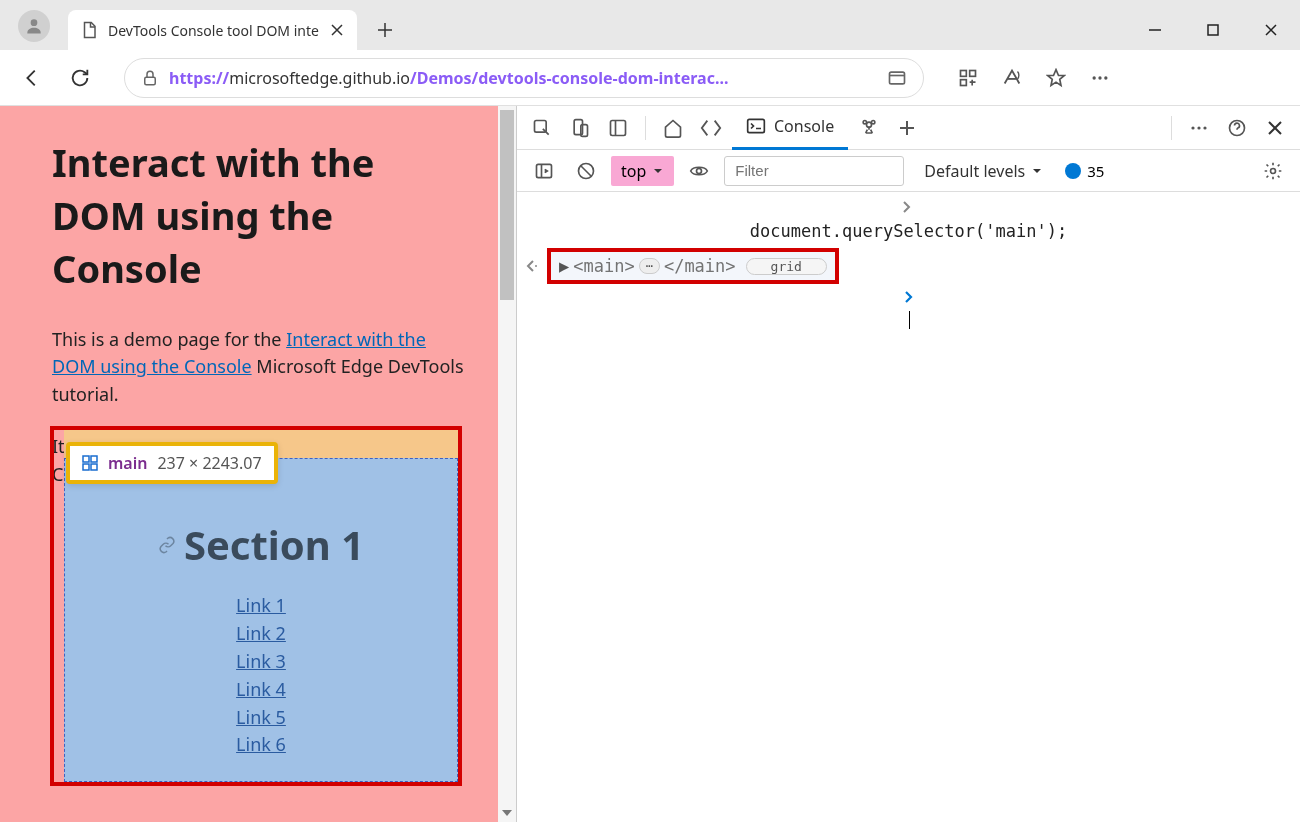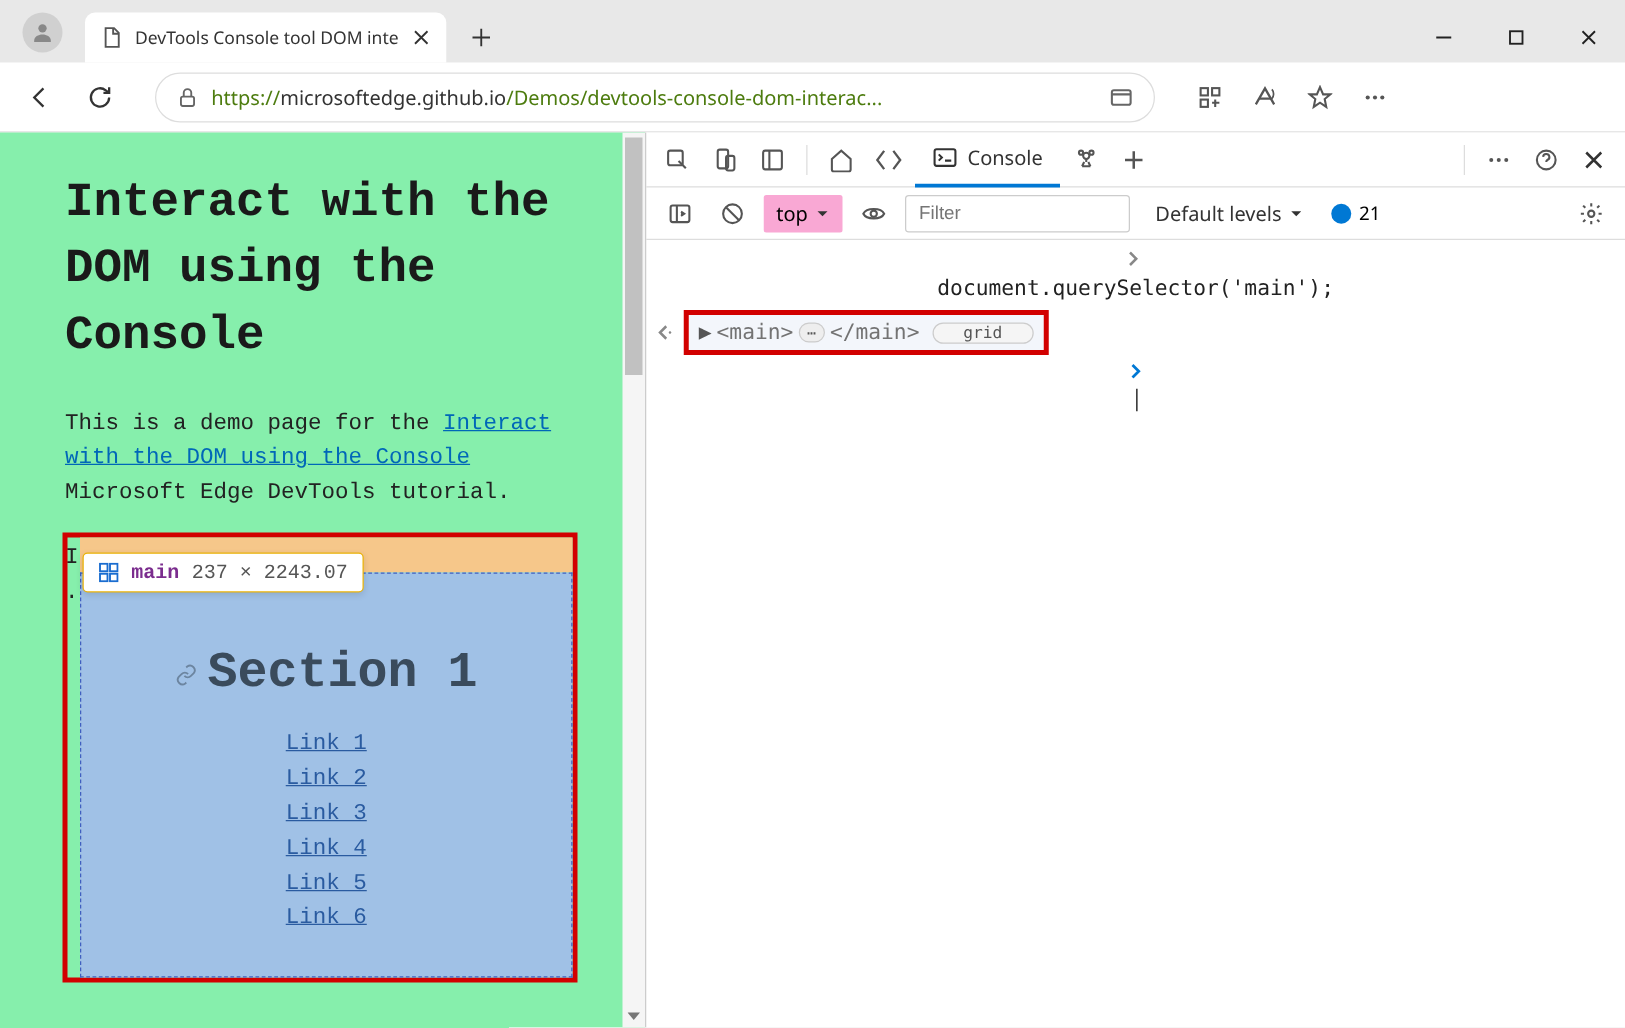--- a/index.html
+++ b/index.html
@@ -14,44 +14,44 @@
 .tab-title { font-size: 14px; color: #333; white-space: nowrap; overflow: hidden; text-overflow: ellipsis; flex: 1; }
 .tab-close { width: 16px; height: 16px; cursor: pointer; }
 .newtab { width: 32px; height: 32px; display:flex; align-items:center; justify-content:center; margin-left: 12px; cursor:pointer; margin-bottom:4px; }
 .window-controls { margin-left: auto; display: flex; }
 .window-controls div { width: 58px; height: 40px; display:flex; align-items:center; justify-content:center; cursor:pointer; }
 
 .toolbar { height: 56px; background: #fff; display: flex; align-items: center; padding: 0 12px; gap: 8px; border-bottom: 1px solid #e0e0e0; }
 .nav-btn { width: 40px; height: 40px; display:flex; align-items:center; justify-content:center; border-radius: 4px; cursor:pointer; }
 .addressbar { flex: 1; height: 40px; background: #fff; border: 1px solid #ddd; border-radius: 20px; display: flex; align-items: center; padding: 0 16px; gap: 10px; max-width: 800px; margin: 0 16px; }
 .url { font-size: 16px; color: #333; white-space: nowrap; overflow: hidden; text-overflow: ellipsis; flex: 1; }
-.url .path { color: #4d7c0f; }
+.url .path { color: #8b5cf6; font-weight: bold; }
 .toolbar-right { display:flex; gap: 4px; align-items:center; }
 .toolbar-icon { width: 40px; height: 40px; display:flex; align-items:center; justify-content:center; cursor:pointer; border-radius:4px; }
 
 
 .content { display: flex; height: calc(822px - 106px); }
-.page-pane { width: 516px; background: #86efac; position: relative; overflow: hidden; font-family: Liberation Mono, monospace; }
+.page-pane { width: 516px; background: #fca5a5; position: relative; overflow: hidden; }
 .page-inner { padding: 30px 52px 0 52px; }
 .page-inner h1 { font-size: 38px; font-weight: 700; color: #1a1a1a; line-height: 1.4; margin-bottom: 30px; }
 .page-inner p { font-size: 18px; color: #222; line-height: 1.55; margin-bottom: 24px; }
 .page-inner a { color: #0067b8; text-decoration: underline; }
 .scrollbar { position: absolute; right: 0; top: 0; width: 18px; height: 100%; background: #f5f5f5; }
 .scrollbar-thumb { position: absolute; right: 2px; top: 4px; width: 14px; height: 190px; background: #c1c1c1; border-radius: 0; }
 .scrollbar-down { position: absolute; bottom: 2px; right: 2px; width: 14px; height: 14px; display:flex; align-items:center; justify-content:center; }
 
 
 .highlight-box { position: absolute; left: 50px; top: 320px; width: 412px; height: 360px; border: 4px solid #d20000; }
 .hl-orange { position: absolute; top: 0; left: 10px; right: 0; height: 28px; background: #f6c78a; }
 .hl-blue { position: absolute; top: 28px; left: 10px; right: 0; bottom: 0; background: #a0c1e6; border: 1.5px dashed #4060c0; }
 .hl-content { position: relative; z-index: 2; padding: 24px 0 0 0; text-align: center; }
 .hl-content h2 { font-size: 40px; font-weight: 700; color: #3a4b5c; margin: 34px 0 20px; display:inline-flex; align-items:center; gap:8px; }
 .hl-content h2 .link-icon { width:18px; height:18px; opacity:.5; }
 .hl-links a { display: block; font-size: 18px; color: #2a5ba0; text-decoration: underline; line-height: 1.55; }
-.tooltip { position: absolute; left: 66px; top: 336px; background: #fff; border: 1px solid #eab308; border-radius: 4px; padding: 6px 12px; display: flex; align-items: center; gap: 10px; font-size: 16px; z-index: 5; box-shadow: 0 2px 6px rgba(0,0,0,.12); }
+.tooltip { position: absolute; left: 66px; top: 336px; background: #fff; border: 4px solid #eab308; border-radius: 4px; padding: 6px 12px; display: flex; align-items: center; gap: 10px; font-size: 16px; z-index: 5; box-shadow: 0 2px 6px rgba(0,0,0,.12); }
 .tooltip .grid-icon { color: #7b4dc7; font-size: 16px; }
 .tooltip .tag { color: #7b2d8e; font-weight: 600; }
 .tooltip .dim { color: #555; }
 
 
 .devtools { flex: 1; background: #fff; border-left: 1px solid #ccc; display: flex; flex-direction: column; }
 .dt-tabs { height: 44px; display: flex; align-items: center; padding: 0 8px; gap: 4px; border-bottom: 1px solid #ddd; }
 .dt-tab-icon { width: 34px; height: 34px; display:flex; align-items:center; justify-content:center; cursor:pointer; border-radius:4px; }
 .dt-sep { width: 1px; height: 24px; background: #ddd; margin: 0 6px; }
 .dt-tab-active { height: 44px; display: flex; align-items: center; gap: 8px; padding: 0 14px; border-bottom: 3px solid #0078d4; cursor:pointer; }
@@ -349,21 +349,21 @@
         </div>
       <input class="dt-filter" placeholder="Filter" style="">
       <div class="dt-levels">
         <span>Default levels</span>
         <svg width="12" height="12" viewBox="0 0 12 12" fill="#333">
             <path d="M2 4l4 4 4-4z"></path>
           </svg>
       </div>
       <div class="dt-issues">
         <span class="dot"></span>
-        <span>21</span>
+        <span>35</span>
       </div>
       <div class="dt-tab-icon dt-gear">
           <svg width="20" height="20" viewBox="0 0 24 24" fill="none" stroke="#555" stroke-width="2">
             <circle cx="12" cy="12" r="3"></circle>
             <path d="M12 2v3M12 19v3M4.2 4.2l2.1 2.1M17.7 17.7l2.1 2.1M2 12h3M19 12h3M4.2 19.8l2.1-2.1M17.7 6.3l2.1-2.1"></path>
           </svg>
         </div>
     </div>
 
     <div class="dt-log">

